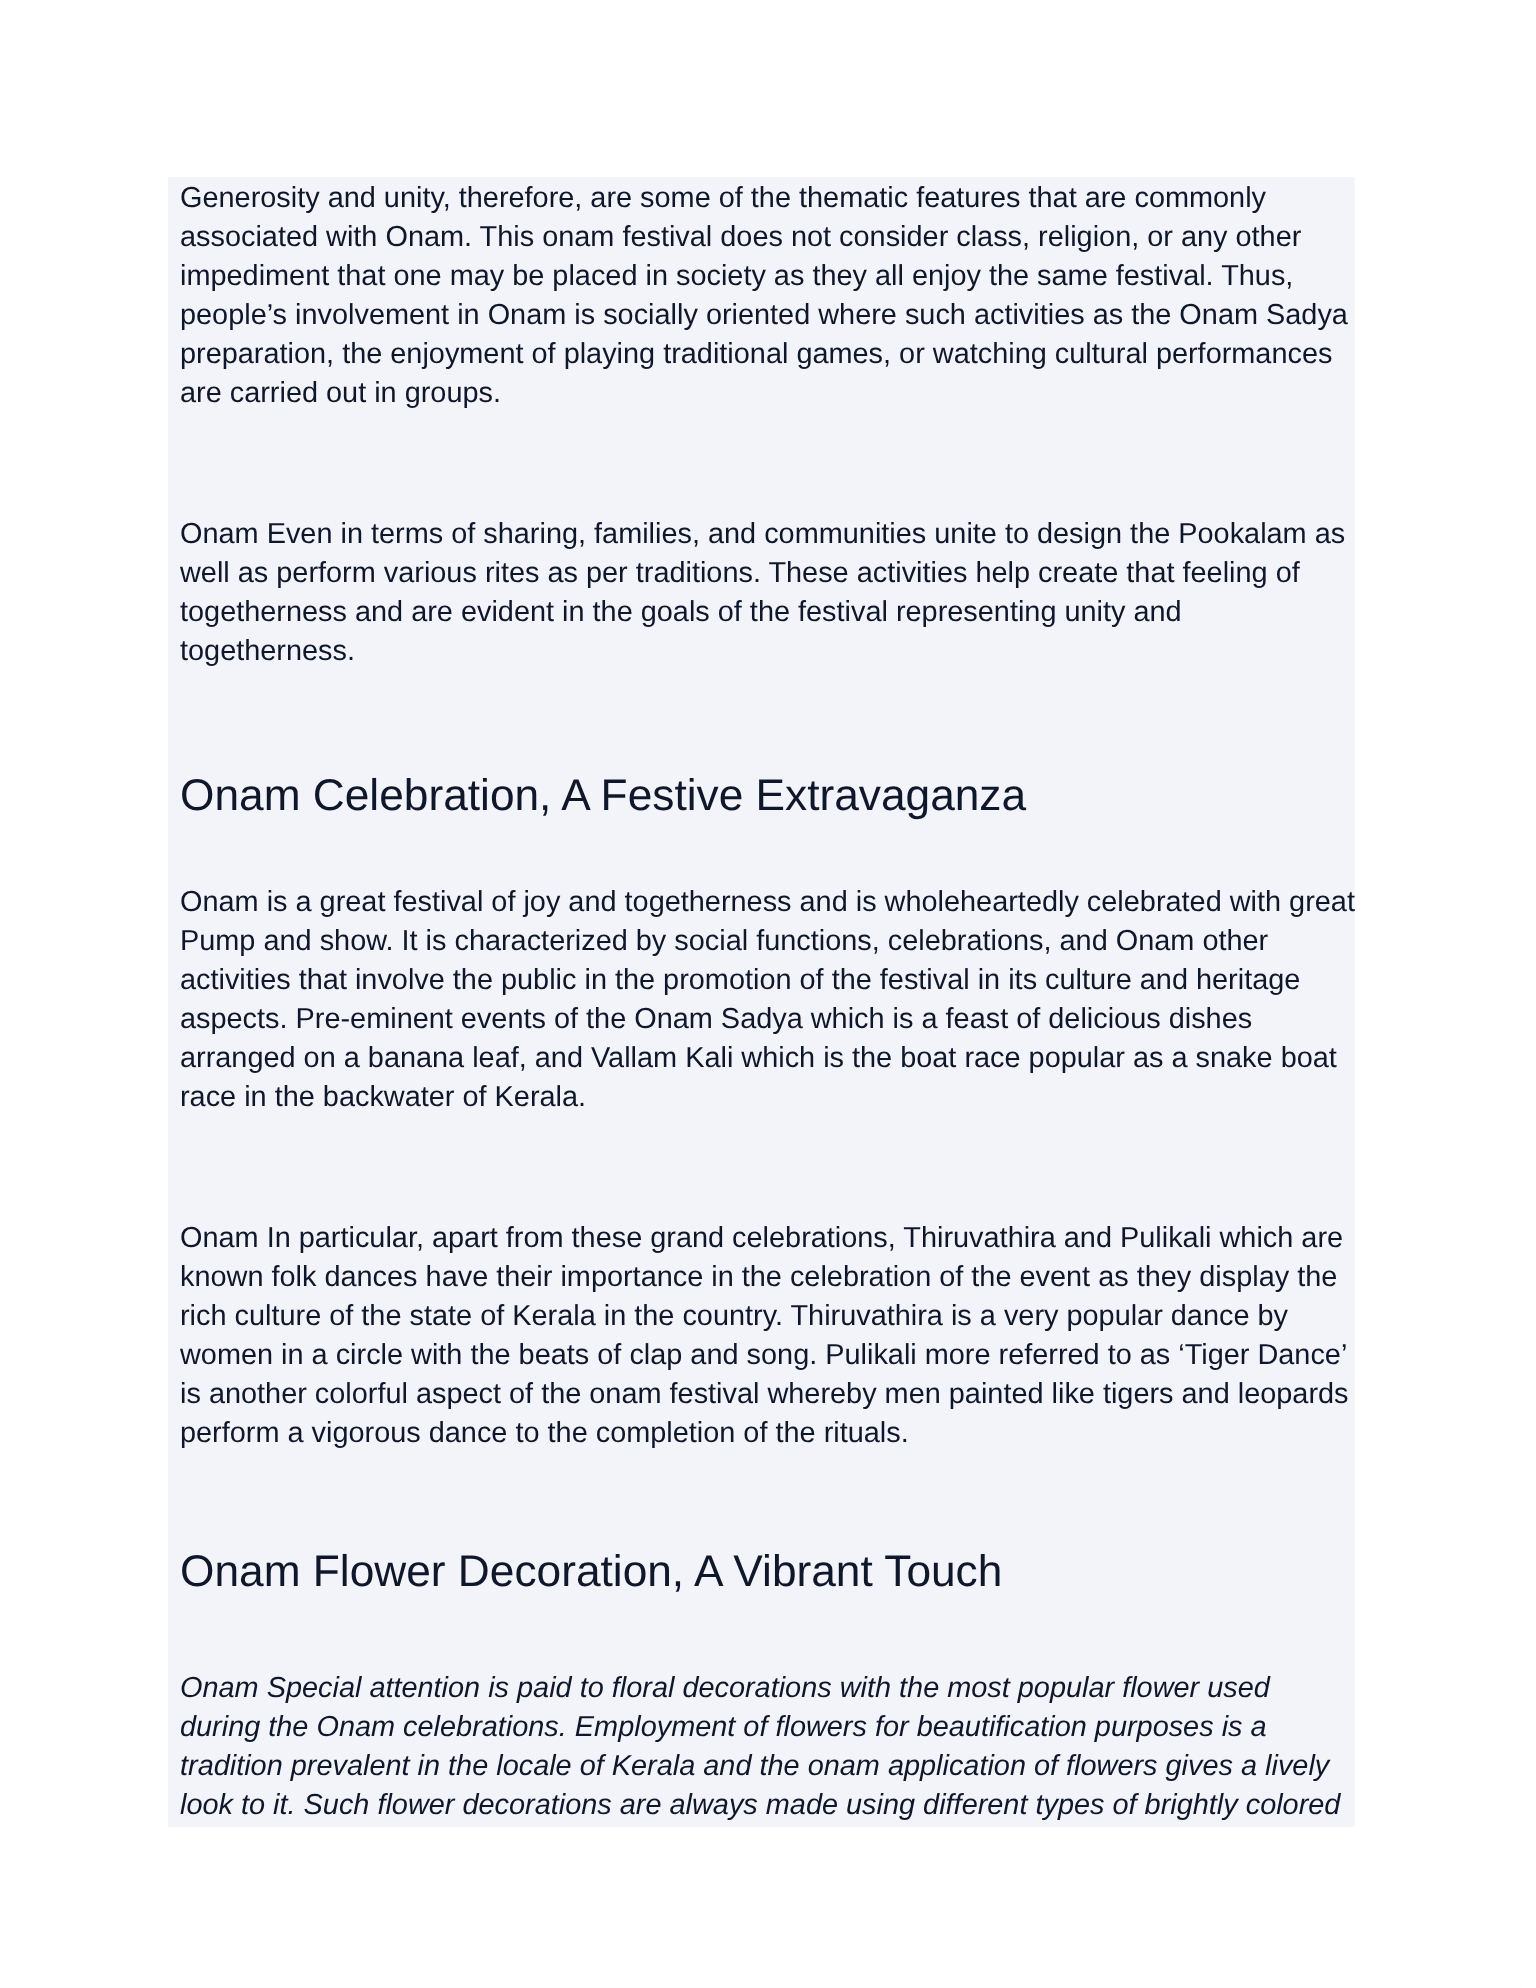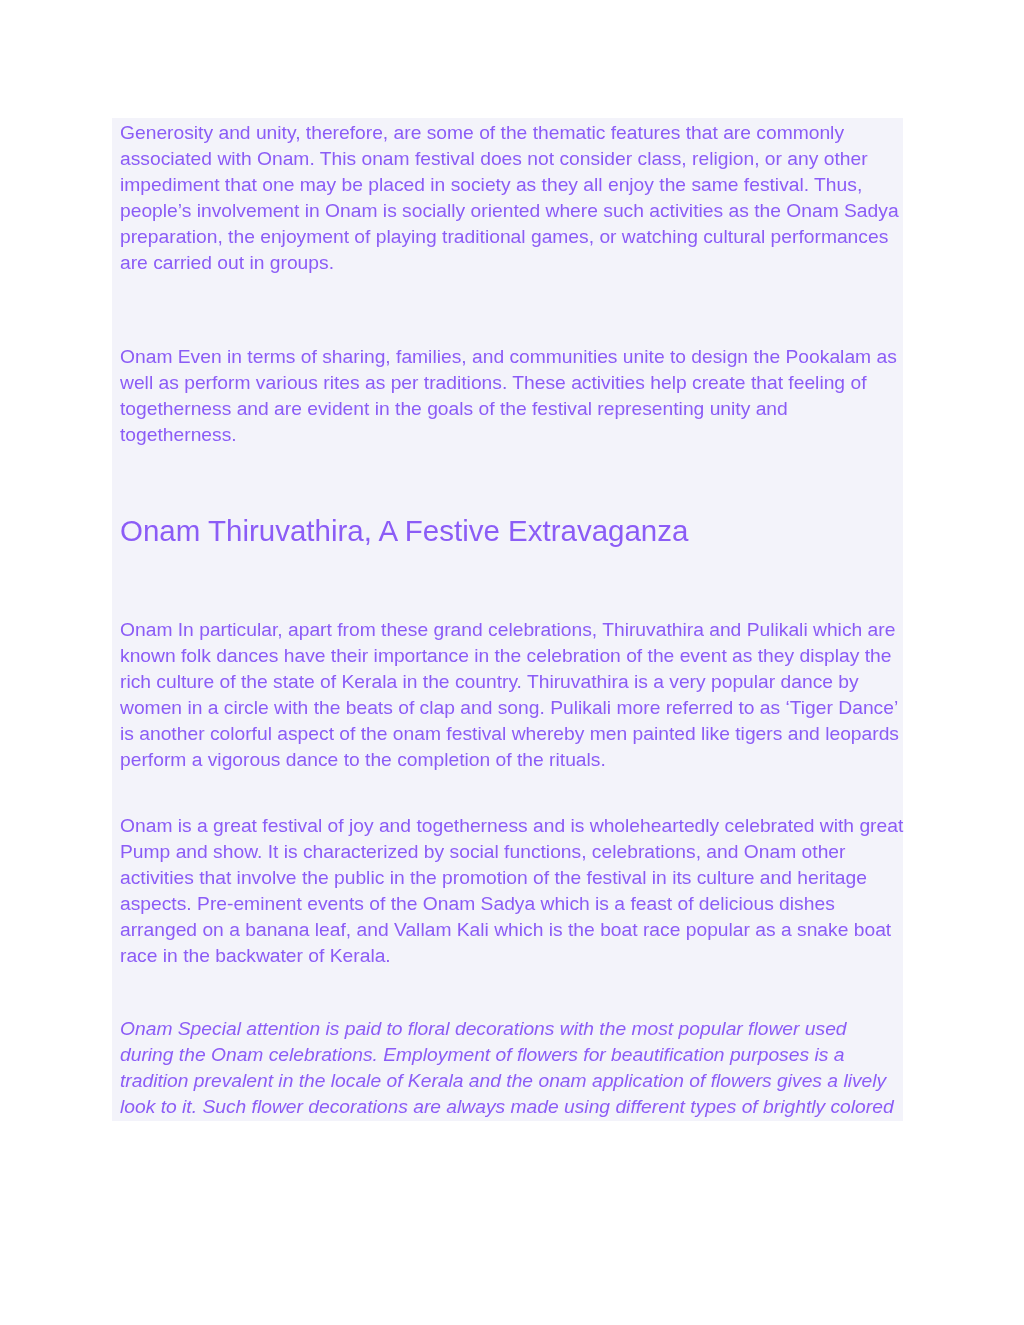--- a/index.html
+++ b/index.html
@@ -9,21 +9,21 @@
     width: 1024px;
     height: 1325px;
     overflow: hidden;
   }
   .page {
     position: relative;
     width: 1024px;
     height: 1325px;
     background: #ffffff;
     font-family: "Liberation Sans", "DejaVu Sans", sans-serif;
-    color: #8b5cf6;
+    color: #0f172a;
   }
   .content {
     position: absolute;
     left: 112px;
     top: 118px;
     width: 791px;
     box-sizing: border-box;
     padding: 2px 0 1px 8px;
     background: #f3f3fa;
   }
@@ -60,36 +60,37 @@
 impediment that one may be placed in society as they all enjoy the same festival. Thus,
 people’s involvement in Onam is socially oriented where such activities as the Onam Sadya
 preparation, the enjoyment of playing traditional games, or watching cultural performances
 are carried out in groups.</p>
 
     <p class="body-para mt-64">Onam Even in terms of sharing, families, and communities unite to design the Pookalam as
 well as perform various rites as per traditions. These activities help create that feeling of
 togetherness and are evident in the goals of the festival representing unity and
 togetherness.</p>
 
-    <h2 class="heading mt-65">Onam Thiruvathira, A Festive Extravaganza</h2>
+    <h2 class="heading mt-65">Onam Celebration, A Festive Extravaganza</h2>
+
+    <p class="body-para mt-40">Onam is a great festival of joy and togetherness and is wholeheartedly celebrated with great
+Pump and show. It is characterized by social functions, celebrations, and Onam other
+activities that involve the public in the promotion of the festival in its culture and heritage
+aspects. Pre-eminent events of the Onam Sadya which is a feast of delicious dishes
+arranged on a banana leaf, and Vallam Kali which is the boat race popular as a snake boat
+race in the backwater of Kerala.</p>
 
     <p class="body-para mt-64">Onam In particular, apart from these grand celebrations, Thiruvathira and Pulikali which are
 known folk dances have their importance in the celebration of the event as they display the
 rich culture of the state of Kerala in the country. Thiruvathira is a very popular dance by
 women in a circle with the beats of clap and song. Pulikali more referred to as ‘Tiger Dance’
 is another colorful aspect of the onam festival whereby men painted like tigers and leopards
 perform a vigorous dance to the completion of the rituals.</p>
 
-    <p class="body-para mt-40">Onam is a great festival of joy and togetherness and is wholeheartedly celebrated with great
-Pump and show. It is characterized by social functions, celebrations, and Onam other
-activities that involve the public in the promotion of the festival in its culture and heritage
-aspects. Pre-eminent events of the Onam Sadya which is a feast of delicious dishes
-arranged on a banana leaf, and Vallam Kali which is the boat race popular as a snake boat
-race in the backwater of Kerala.</p>
-
+    <h2 class="heading mt-61">Onam Flower Decoration, A Vibrant Touch</h2>
 
     <p class="body-para mt-47">Onam Special attention is paid to floral decorations with the most popular flower used
 during the Onam celebrations. Employment of flowers for beautification purposes is a
 tradition prevalent in the locale of Kerala and the onam application of flowers gives a lively
 look to it. Such flower decorations are always made using different types of brightly colored</p>
 
   </div>
 </div>
 
 </body></html>

